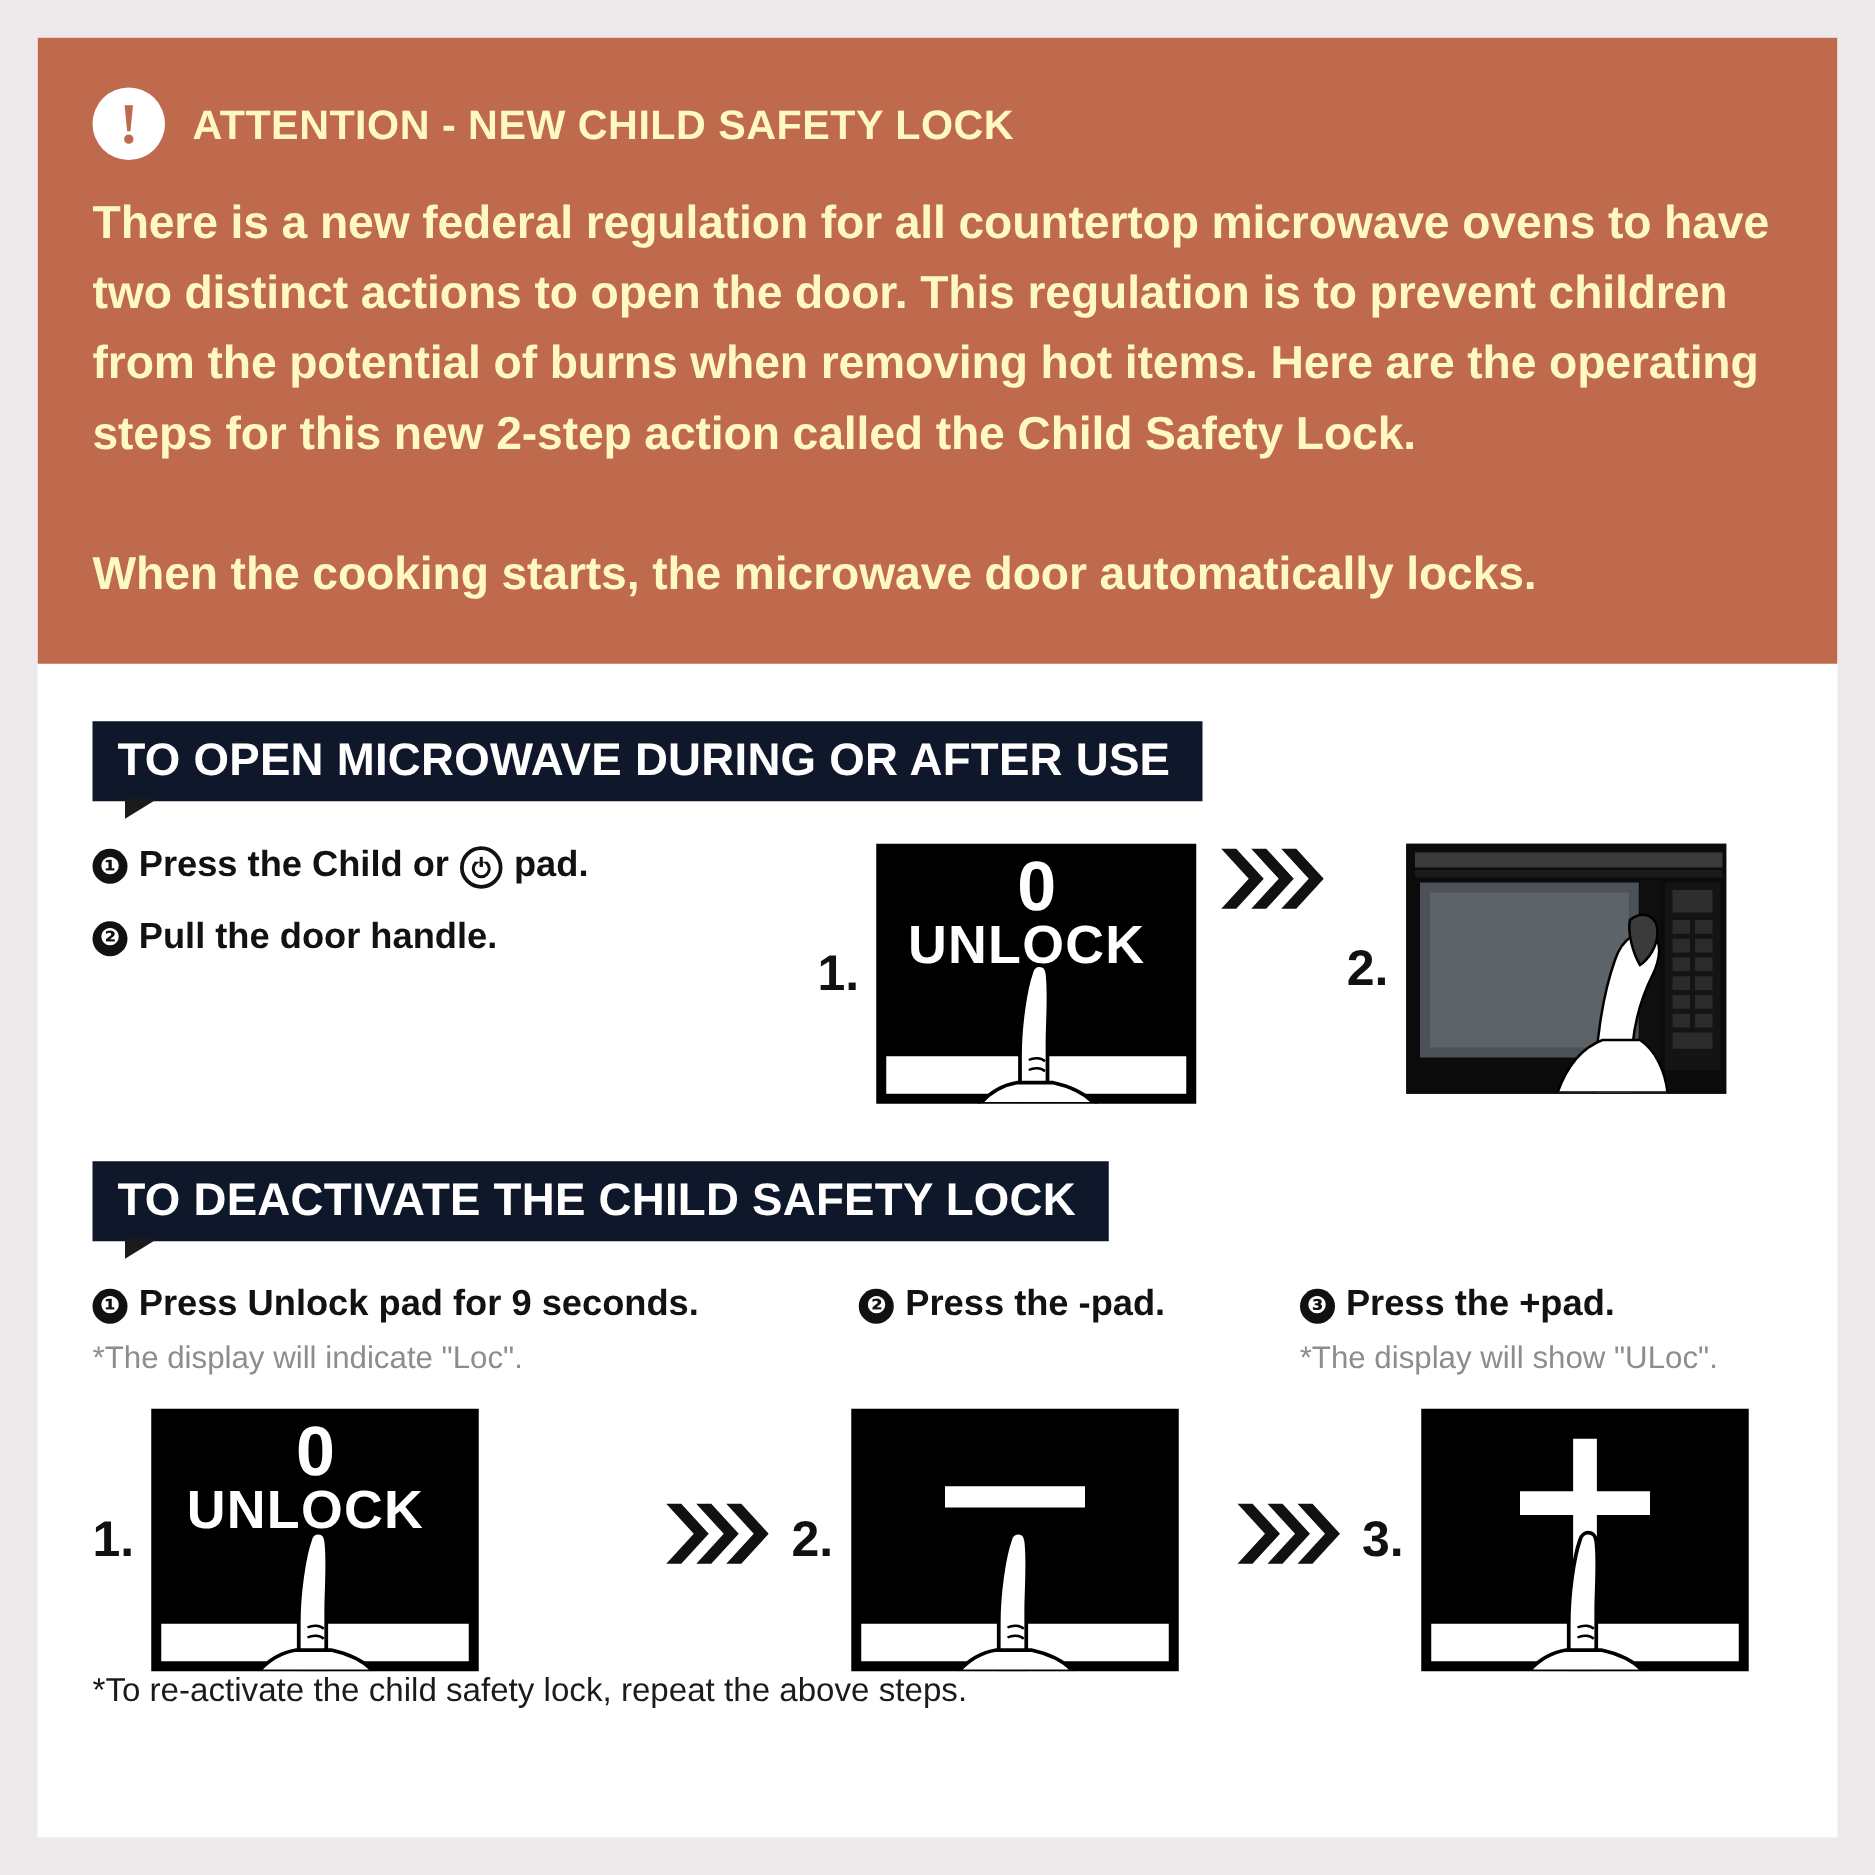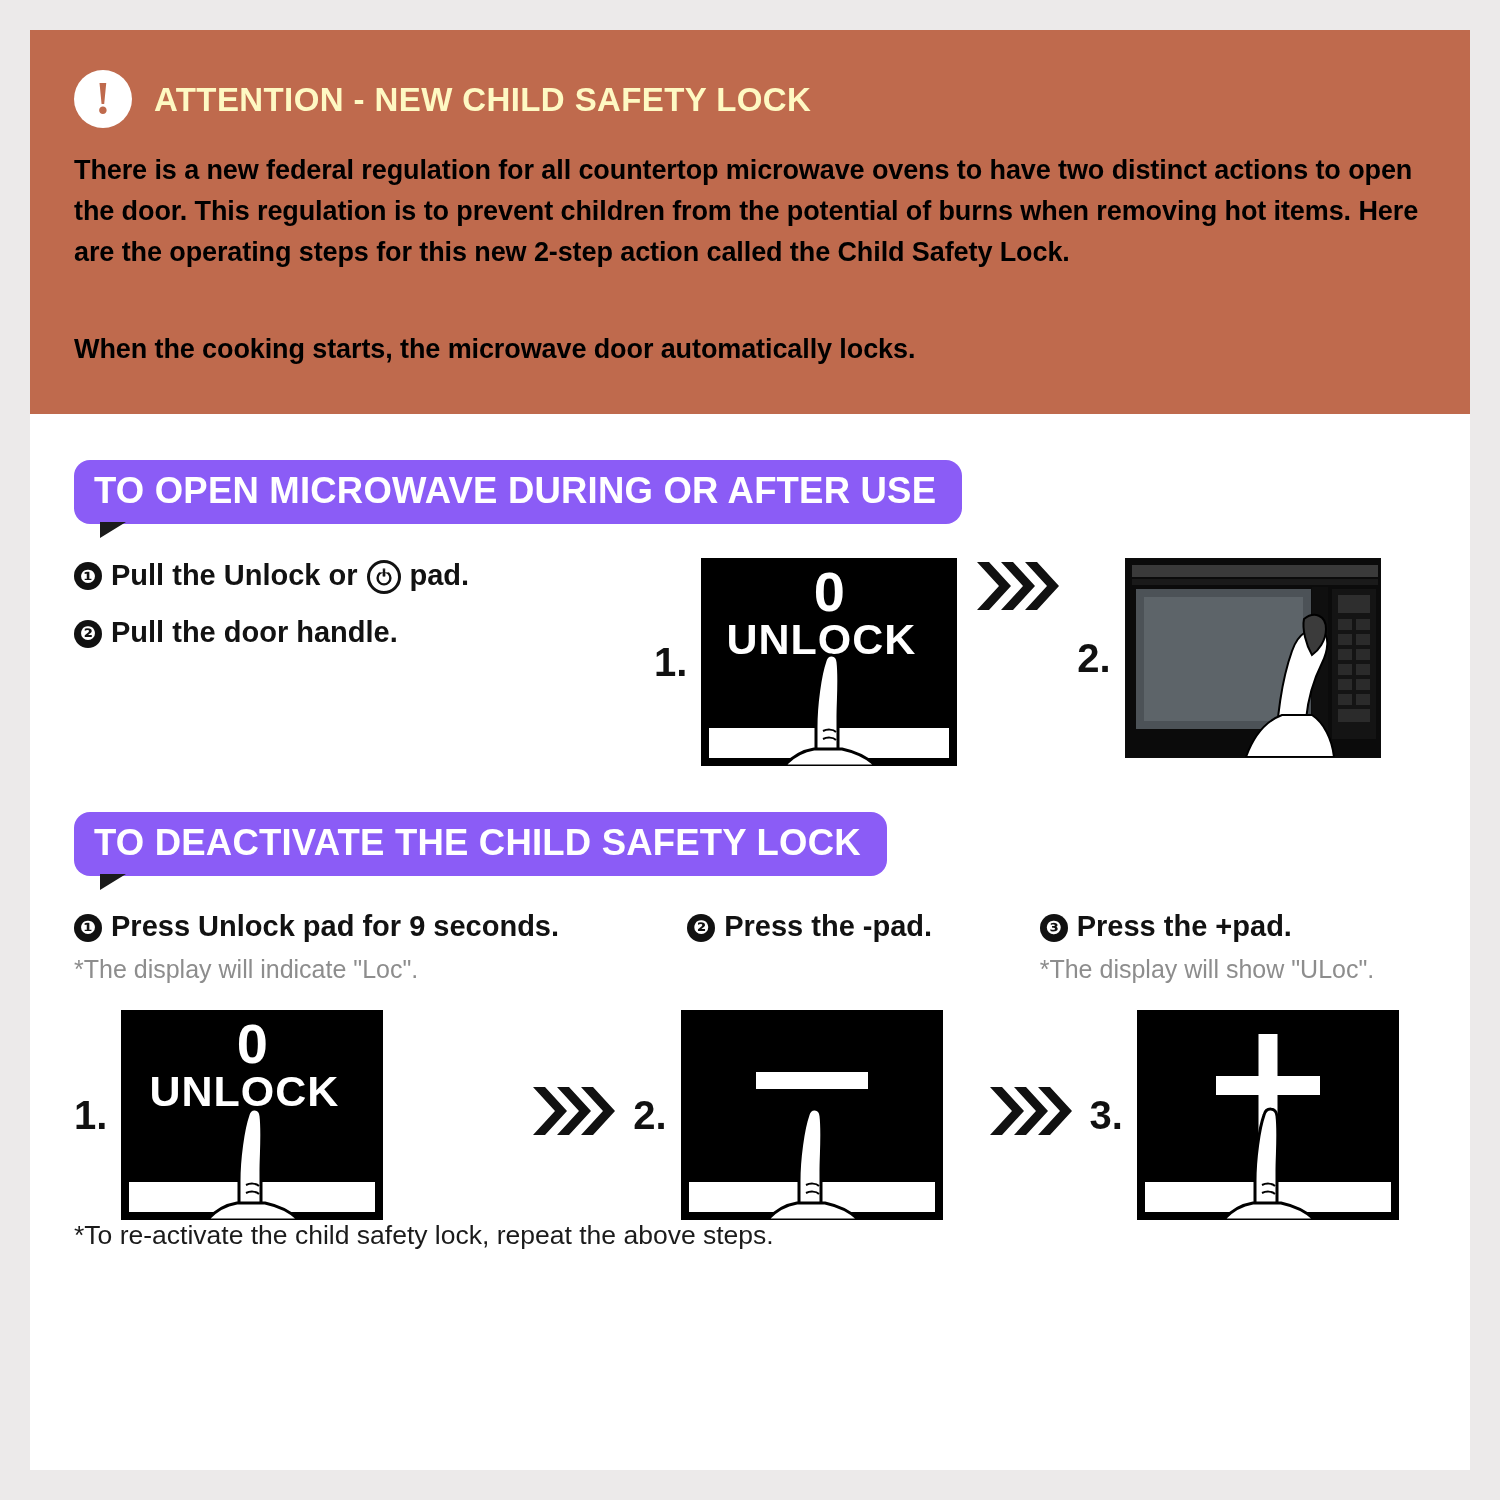--- a/index.html
+++ b/index.html
@@ -54,46 +54,46 @@
   }
   .banner-title-text {
     color: #fef9c3;
     font-size: 33px;
     font-weight: bold;
     letter-spacing: 0.4px;
     line-height: 1;
     white-space: nowrap;
   }
   .banner-para {
-    color: #000000;
-    font-size: 27px;
+    color: #fef9c3;
+    font-size: 37px;
     font-weight: bold;
     line-height: 1.52;
     letter-spacing: -0.1px;
   }
   .banner-para.second {
     margin-top: 56px;
   }
 
   
   .body-area {
     padding: 0 44px;
     box-sizing: border-box;
   }
 
   .section-head {
     position: relative;
     display: inline-block;
-    background: #8b5cf6;
+    background: #0f172a;
     color: #ffffff;
     font-size: 36.5px;
     font-weight: bold;
     letter-spacing: 0.2px;
     padding: 10px 26px 12px 20px;
-    border-radius: 16px;
+    border-radius: 0;
     margin-top: 46px;
   }
   .section-head::after {
     content: "";
     position: absolute;
     left: 26px;
     bottom: -14px;
     width: 0;
     height: 0;
     border-left: 0 solid transparent;
@@ -298,21 +298,21 @@
 
   <div class="body-area">
 
     
     <div class="section-head">TO OPEN MICROWAVE DURING OR AFTER USE</div>
 
     <div class="open-row">
       <div class="open-left">
         <div class="step-line">
           <span class="num-badge">❶</span>
-          <span>Pull the Unlock or</span>
+          <span>Press the Child or</span>
           <span class="power-pad">
             <svg width="20" height="20" viewBox="0 0 20 20">
               <circle cx="10" cy="11" r="6.4" fill="none" stroke="#121212" stroke-width="2.4"></circle>
               <rect x="8.8" y="1.5" width="2.4" height="8" fill="#121212"></rect>
               <rect x="5.5" y="2.4" width="9" height="3" fill="#ffffff"></rect>
               <rect x="8.8" y="2.2" width="2.4" height="7" fill="#121212"></rect>
             </svg>
           </span>
           <span>pad.</span>
         </div>

